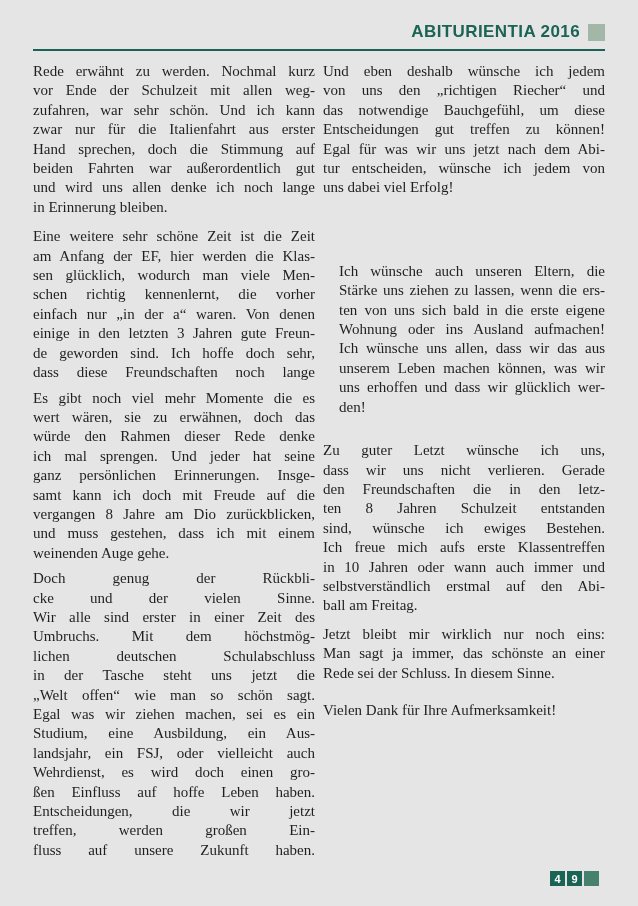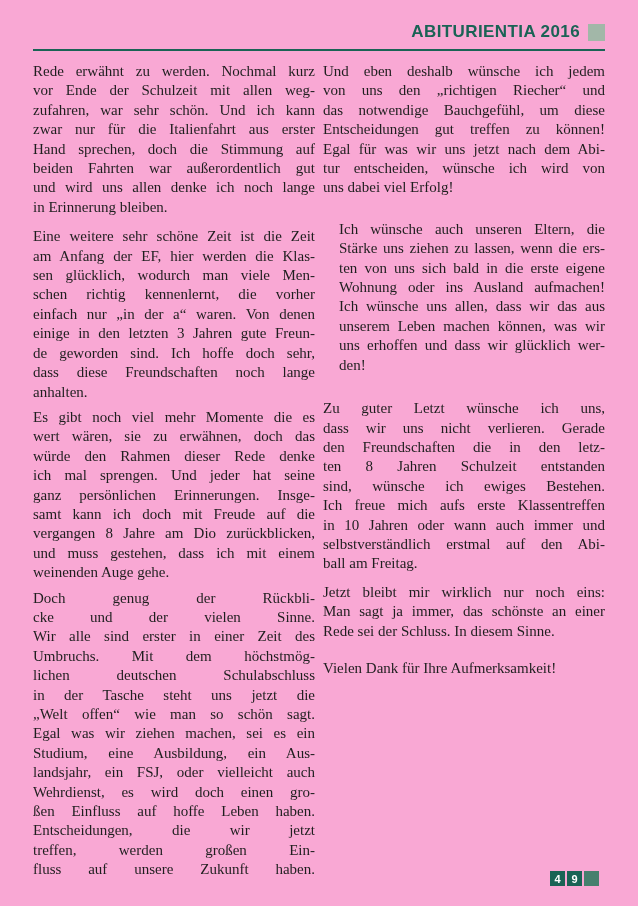--- a/index.html
+++ b/index.html
@@ -1,19 +1,19 @@
 <!DOCTYPE html>
 <html lang="de" style="--accent: #1A6355; --header-square: #A2B7A8; --footer-square: #46806E;"><head>
 <meta charset="utf-8">
 <style>
   html,body{margin:0;padding:0;background:#ffffff;}
   .page{
     position:relative;
     width:638px;height:906px;
-    background:#f9a8d4;
+    background:#e5e5e5;
     overflow:hidden;
     font-family:"Liberation Serif", serif;
     color:#1f1f1f;
     box-sizing:border-box;
   }
   
   .header{
     position:absolute;
     left:33px;right:33px;top:22px;
   }
@@ -56,21 +56,21 @@
     line-height:19.4px;
     text-align:justify;
     text-align-last:justify;
   }
   .line.last{
     text-align-last:left;
   }
   #col-left .para:nth-child(1){margin-bottom:10px;}
   #col-left .para:nth-child(2){margin-bottom:6px;}
   #col-left .para:nth-child(3){margin-bottom:6px;}
-  #col-right .para:nth-child(1){margin-bottom:22px;}
+  #col-right .para:nth-child(1){margin-bottom:64px;}
   #col-right .para:nth-child(2){margin-bottom:24px;margin-left:16px;}
   #col-right .para:nth-child(3){margin-bottom:9px;}
   #col-right .para:nth-child(4){margin-bottom:18px;}
   
   .footer{
     position:absolute;
     right:39px;bottom:20px;
     display:flex;
     gap:2px;
   }
@@ -116,21 +116,20 @@
         </div>
         <div class="para">
           <div class="line">Eine weitere sehr schöne Zeit ist die Zeit</div>
           <div class="line">am Anfang der EF, hier werden die Klas-</div>
           <div class="line">sen glücklich, wodurch man viele Men-</div>
           <div class="line">schen richtig kennenlernt, die vorher</div>
           <div class="line">einfach nur „in der a“ waren. Von denen</div>
           <div class="line">einige in den letzten 3 Jahren gute Freun-</div>
           <div class="line">de geworden sind. Ich hoffe doch sehr,</div>
           <div class="line">dass diese Freundschaften noch lange</div>
-          <div class="line last">anhalten.</div>
         </div>
         <div class="para">
           <div class="line">Es gibt noch viel mehr Momente die es</div>
           <div class="line">wert wären, sie zu erwähnen, doch das</div>
           <div class="line">würde den Rahmen dieser Rede denke</div>
           <div class="line">ich mal sprengen. Und jeder hat seine</div>
           <div class="line">ganz persönlichen Erinnerungen. Insge-</div>
           <div class="line">samt kann ich doch mit Freude auf die</div>
           <div class="line">vergangen 8 Jahre am Dio zurückblicken,</div>
           <div class="line">und muss gestehen, dass ich mit einem</div>
@@ -154,21 +153,21 @@
           <div class="line">fluss auf unsere Zukunft haben.</div>
         </div>
       </div>
     <div class="col" id="col-right">
         <div class="para">
           <div class="line">Und eben deshalb wünsche ich jedem</div>
           <div class="line">von uns den „richtigen Riecher“ und</div>
           <div class="line">das notwendige Bauchgefühl, um diese</div>
           <div class="line">Entscheidungen gut treffen zu können!</div>
           <div class="line">Egal für was wir uns jetzt nach dem Abi-</div>
-          <div class="line">tur entscheiden, wünsche ich wird von</div>
+          <div class="line">tur entscheiden, wünsche ich jedem von</div>
           <div class="line last">uns dabei viel Erfolg!</div>
         </div>
         <div class="para">
           <div class="line">Ich wünsche auch unseren Eltern, die</div>
           <div class="line">Stärke uns ziehen zu lassen, wenn die ers-</div>
           <div class="line">ten von uns sich bald in die erste eigene</div>
           <div class="line">Wohnung oder ins Ausland aufmachen!</div>
           <div class="line">Ich wünsche uns allen, dass wir das aus</div>
           <div class="line">unserem Leben machen können, was wir</div>
           <div class="line">uns erhoffen und dass wir glücklich wer-</div>

